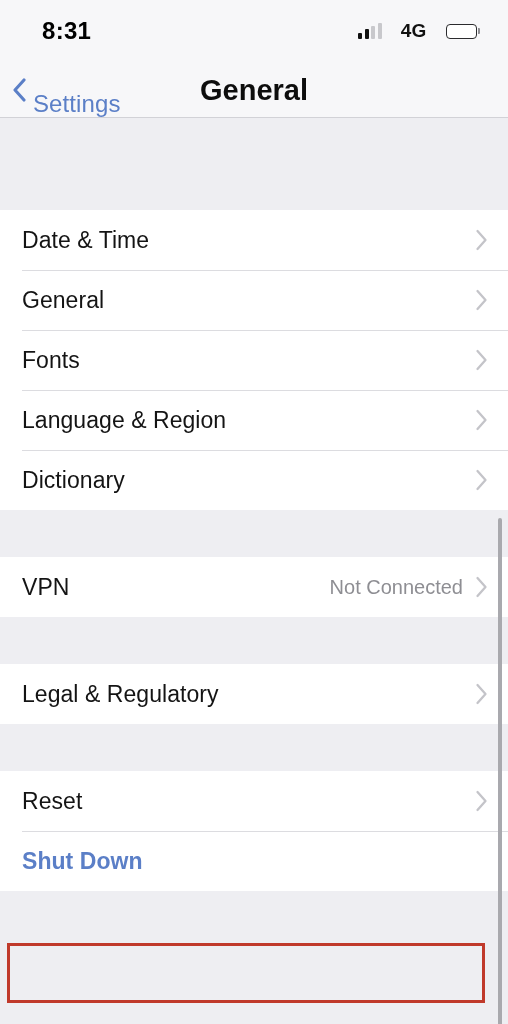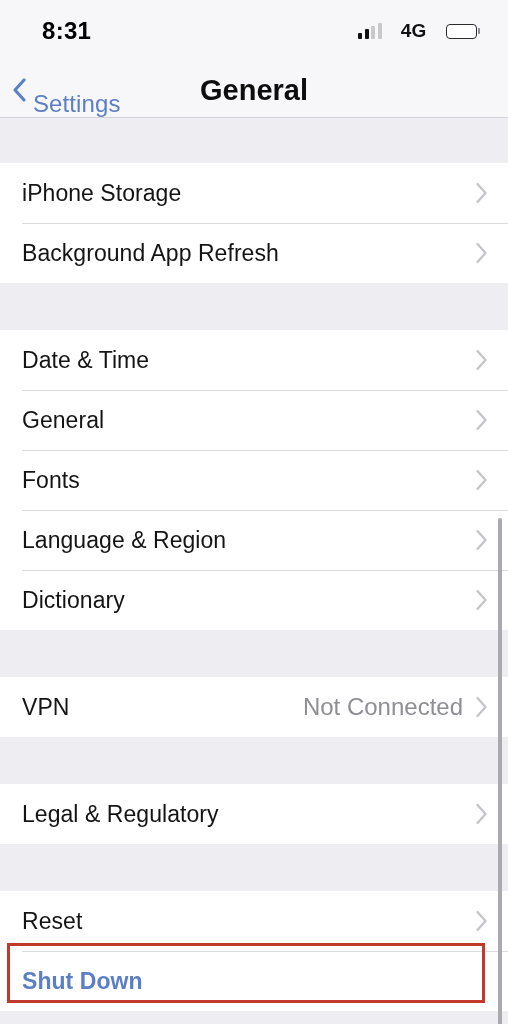--- a/index.html
+++ b/index.html
@@ -76,21 +76,21 @@
   }
   .row + .row::before {
     content:""; position:absolute; left:22px; right:0; top:0;
     height:1px; background:#dcdce0;
   }
   .row-label {
     font-size:23px; color:#141414; letter-spacing:0.05px; white-space:nowrap;
   }
   .row-label.link { color:#5b7fc7;font-weight:bold; }
   .row-right { margin-left:auto; display:flex; align-items:center; gap:12px; }
-  .row-value { font-size:24px; color:#8e8e93; white-space:nowrap; }
+  .row-value { font-size:20px; color:#8e8e93; white-space:nowrap; }
   .chev-right { width:13px; height:22px; display:block; }
 
   
   .scroll-indicator {
     position:absolute; right:6px; top:400px; width:4px; height:624px;
     background:#a9a9ae; border-radius:2px;
   }
 
   
   .annotation {
@@ -126,38 +126,20 @@
         <path d="M12 2 L3 12 L12 22" fill="none" stroke="#5b7fc7" stroke-width="3.1" stroke-linecap="round" stroke-linejoin="round"></path>
       </svg>
       <span class="nav-back-label">Settings</span>
     </div>
     <div class="nav-title">General</div>
   </div>
 
   <div class="content">
     <div id="list-root">
         <div class="gap" style="height:45px"></div>
-        <div class="group">
-          <div class="row">
-            <span class="row-label">iPhone Storage</span>
-            <span class="row-right">
-              <svg class="chev-right" viewBox="0 0 13 22">
-                <path d="M2.5 2 L10.5 11 L2.5 20" fill="none" stroke="#c4c4c9" stroke-width="2.3" stroke-linecap="round" stroke-linejoin="round"></path>
-              </svg>
-            </span>
-          </div>
-          <div class="row">
-            <span class="row-label">Background App Refresh</span>
-            <span class="row-right">
-              <svg class="chev-right" viewBox="0 0 13 22">
-                <path d="M2.5 2 L10.5 11 L2.5 20" fill="none" stroke="#c4c4c9" stroke-width="2.3" stroke-linecap="round" stroke-linejoin="round"></path>
-              </svg>
-            </span>
-          </div>
-        </div>
         <div class="gap" style="height:47px"></div>
         <div class="group">
           <div class="row">
             <span class="row-label">Date &amp; Time</span>
             <span class="row-right">
               <svg class="chev-right" viewBox="0 0 13 22">
                 <path d="M2.5 2 L10.5 11 L2.5 20" fill="none" stroke="#c4c4c9" stroke-width="2.3" stroke-linecap="round" stroke-linejoin="round"></path>
               </svg>
             </span>
           </div>

